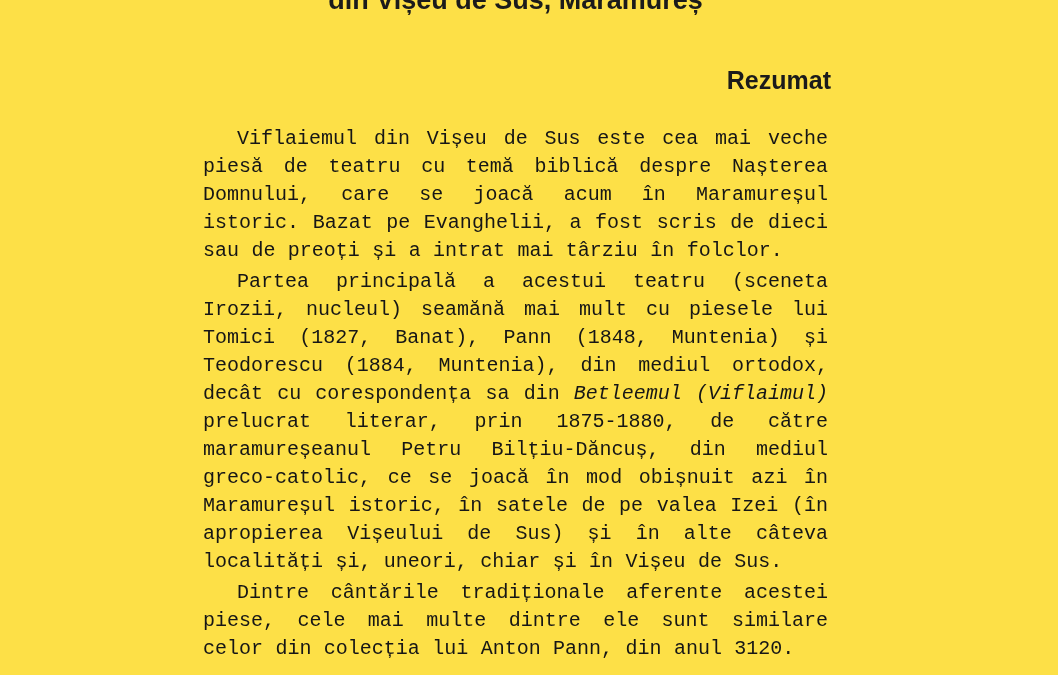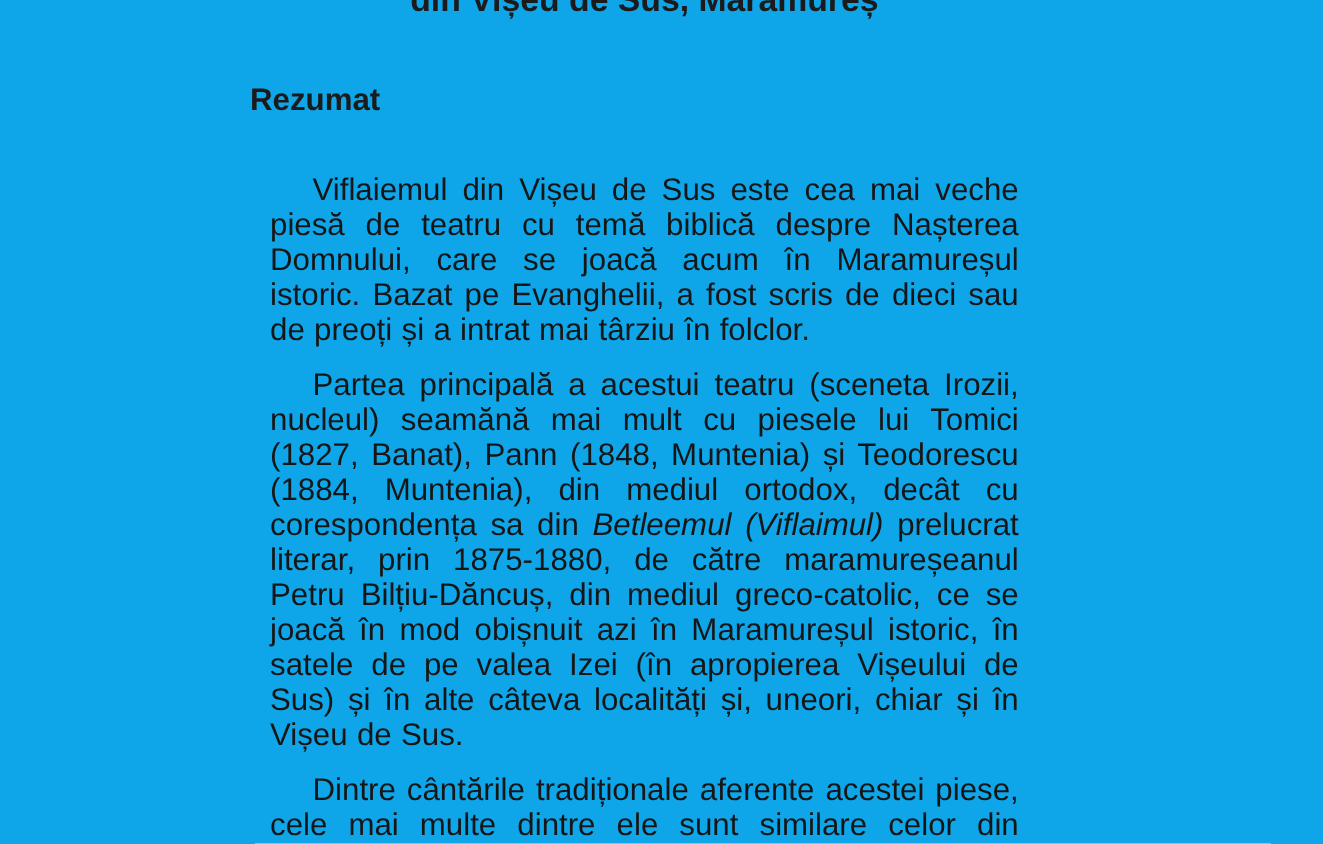--- a/index.html
+++ b/index.html
@@ -4,21 +4,21 @@
 <style>
   html, body {
     margin: 0;
     padding: 0;
     background: #ffffff;
   }
   .page {
     position: relative;
     width: 1058px;
     height: 675px;
-    background: #0ea5e9;
+    background: #fde047;
     overflow: hidden;
     color: #161616;
   }
   .column {
     position: absolute;
     left: 200px;
     top: 0;
     width: 631px;
     height: 100%;
   }
@@ -33,38 +33,38 @@
     font-size: 27px;
     line-height: 28px;
     white-space: nowrap;
     color: #1b1b1b;
   }
   .section-title {
     position: absolute;
     top: 65px;
     left: 0;
     width: 100%;
-    text-align: left;
+    text-align: right;
     font-family: "Liberation Sans", "DejaVu Sans", sans-serif;
     font-weight: bold;
     font-size: 25px;
     line-height: 30px;
     color: #1b1b1b;
   }
   .body-text {
     position: absolute;
     top: 122px;
     left: 0;
     width: 100%;
   }
   .body-text p {
-    margin: 16px;
+    margin: 3px;
     padding: 0;
-    font-family: Liberation Sans, sans-serif;
-    font-size: 25px;
+    font-family: Liberation Mono, monospace;
+    font-size: 20px;
     line-height: 28px;
     text-align: justify;
     text-indent: 34px;
     color: #161616;
     word-spacing: 0.02em;
   }
   .body-text em {
     font-style: italic;
   }
 </style>

